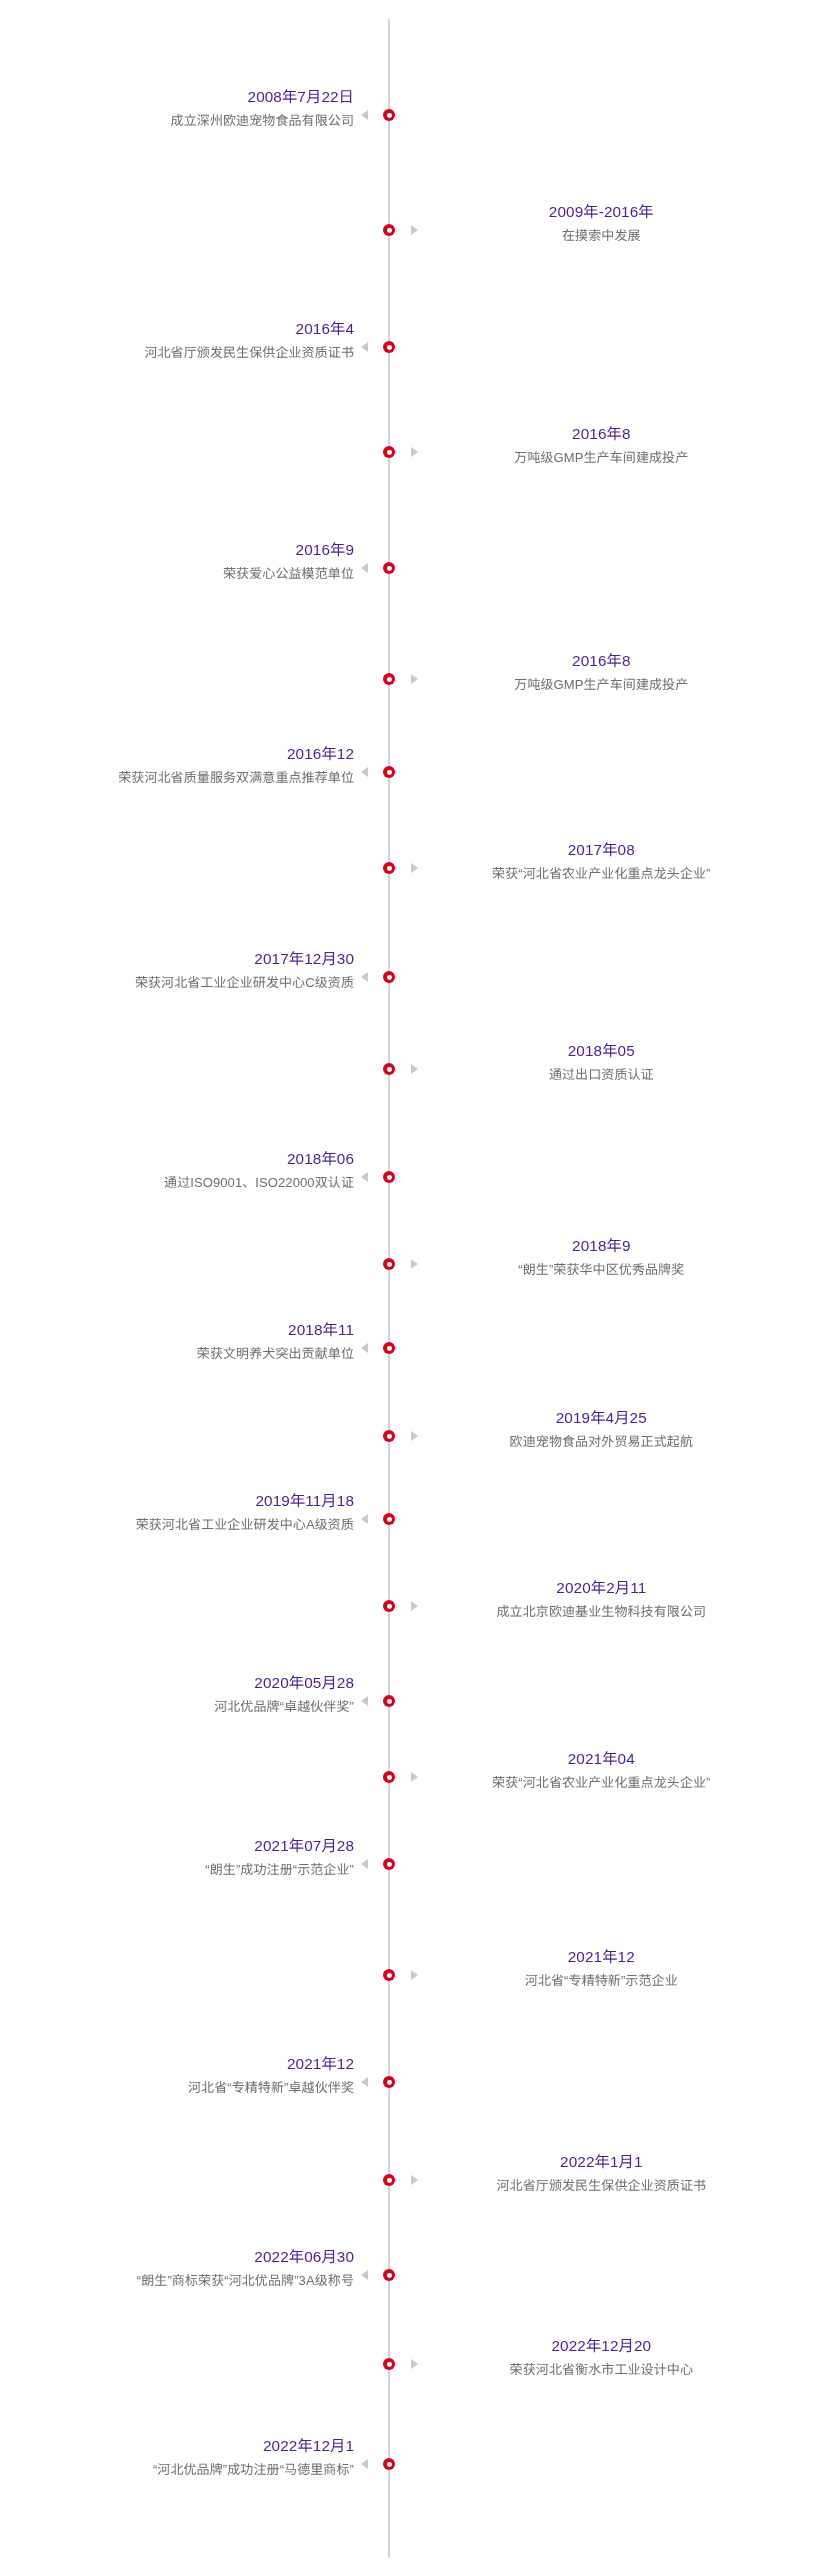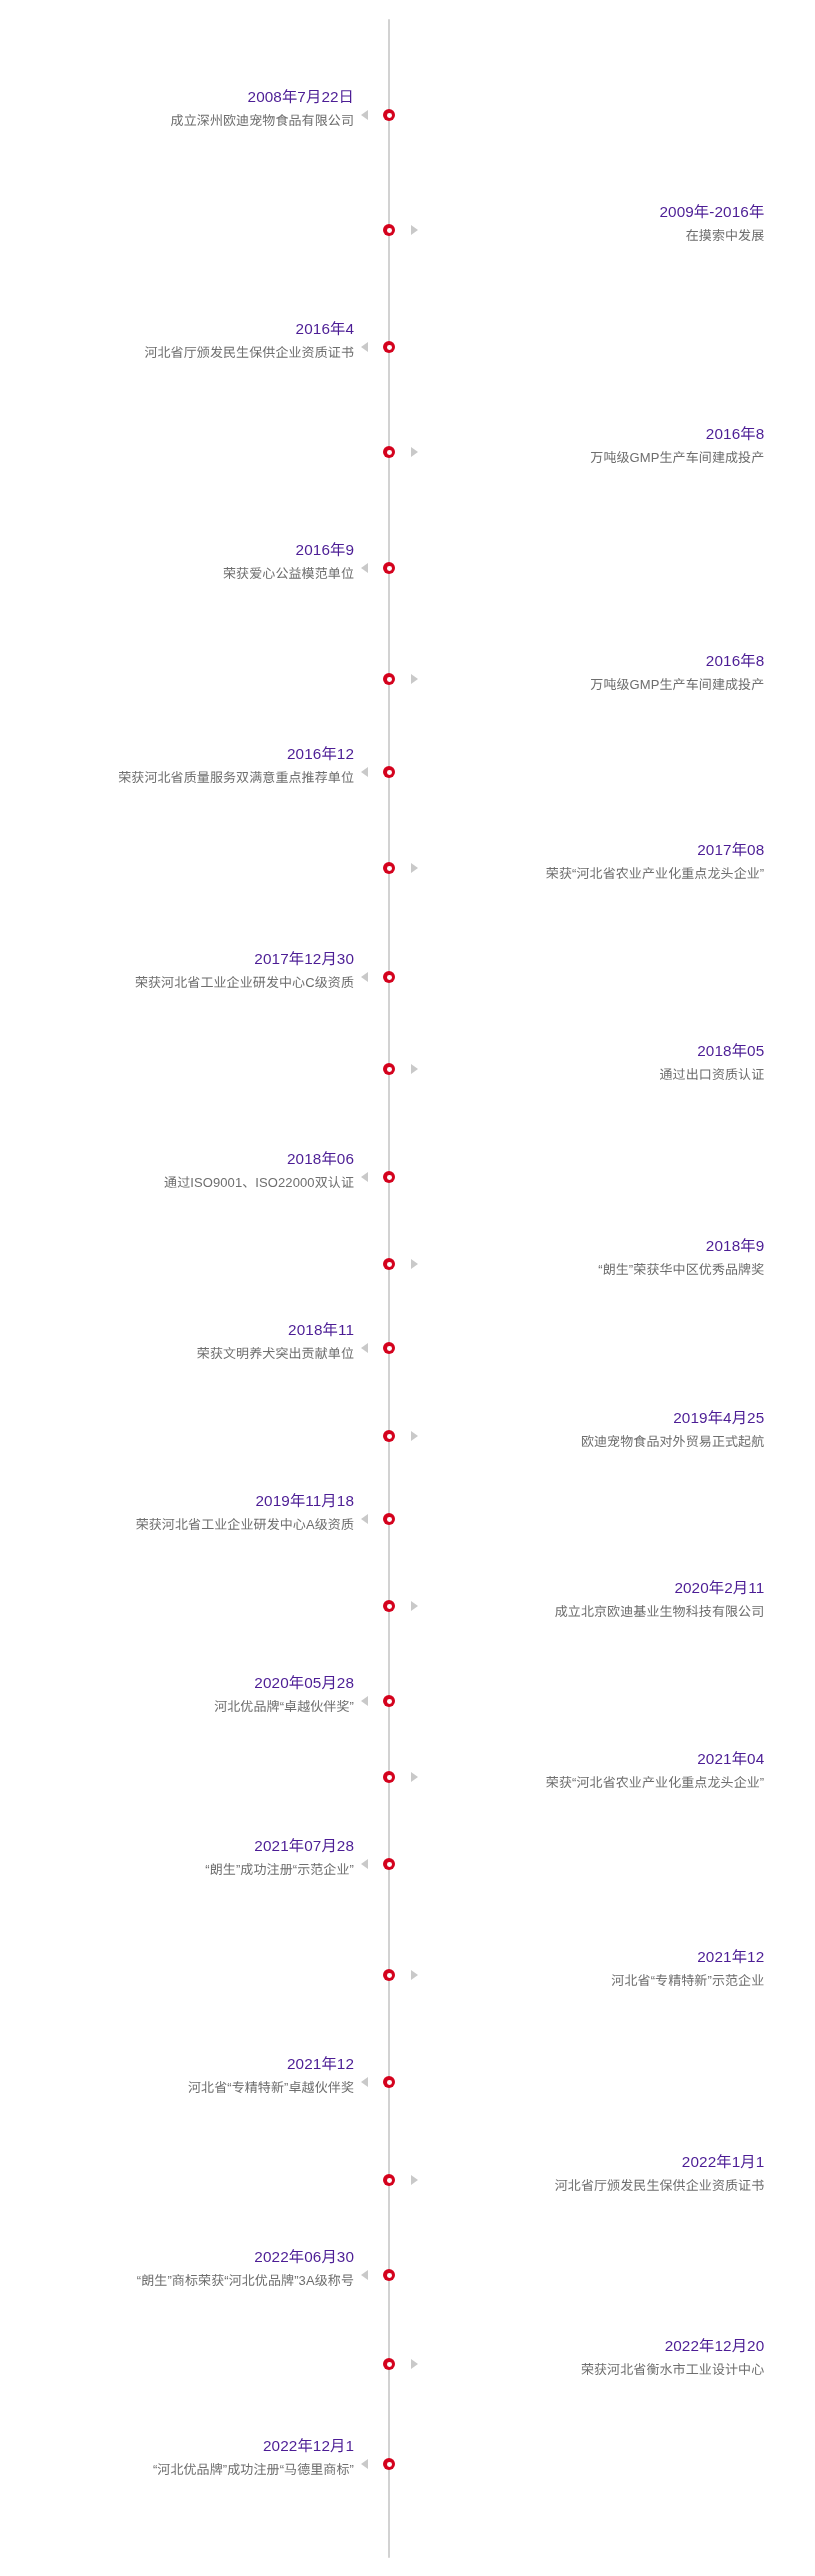--- a/index.html
+++ b/index.html
@@ -95,21 +95,21 @@
     width: 326px;
     margin-top: -29px;
   }
   .tl-row.left .tl-content {
     left: 28px;
     text-align: right;
     padding-right: 8.3px;
   }
   .tl-row.right .tl-content {
     left: 430px;
-    text-align: right;
+    text-align: center;
     padding-left: 8.3px;
   }
 
   .tl-date {
     color: #4c1d95;
     font-size: 15.3px;
     font-weight: normal;
     line-height: 21px;
     letter-spacing: 0.1px;
     white-space: nowrap;

